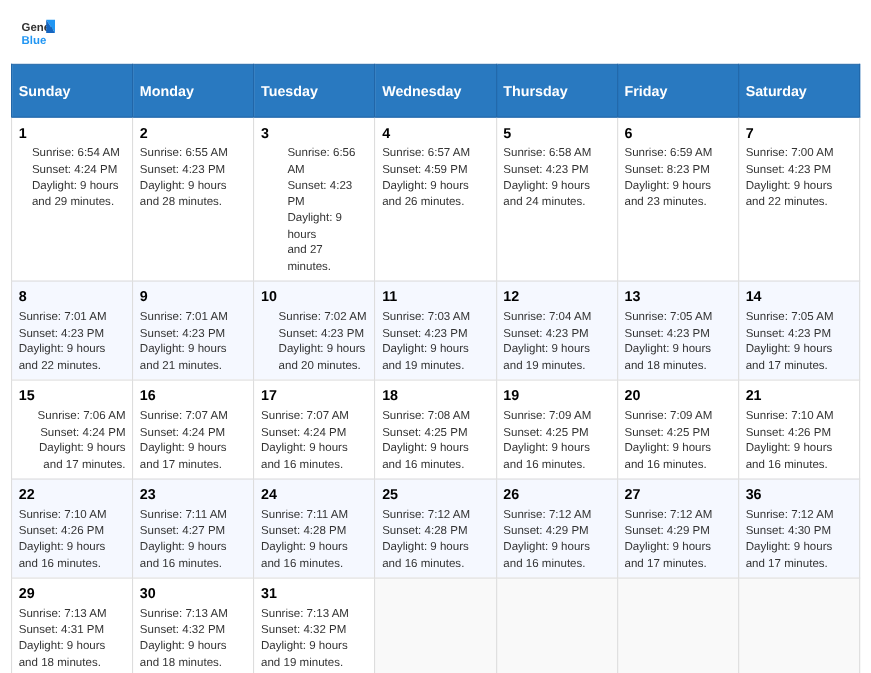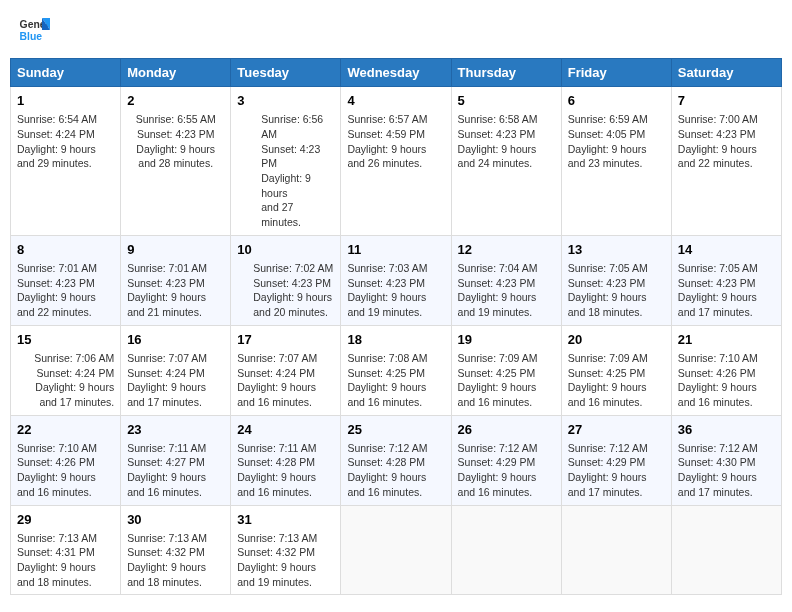--- a/index.html
+++ b/index.html
@@ -40,21 +40,21 @@
     }
     .calendar {
       width: 100%;
       border-collapse: collapse;
       font-size: 11px;
     }
     .calendar th {
       background-color: #2979C0;
       color: #fff;
       text-align: left;
-      padding: 6px 6px;
+      padding: 16px 6px;
       font-size: 13px;
       font-weight: bold;
       border: 1px solid #2166a8;
     }
     .calendar td {
       vertical-align: top;
       padding: 5px 6px;
       border: 1px solid #ddd;
       width: calc(100% / 7);
       height: 80px;
@@ -105,28 +105,28 @@
         <th>Wednesday</th>
         <th>Thursday</th>
         <th>Friday</th>
         <th>Saturday</th>
       </tr>
   </thead>
   <tbody id="calendar-body">
       <tr>
         <td>
           <span class="day-num">1</span>
-          <div class="day-info" style="white-space: pre-line;">Sunrise: 6:54 AM
+          <div class="day-info" style="white-space: pre-line; margin-left: 12px;">Sunrise: 6:54 AM
 Sunset: 4:24 PM
 Daylight: 9 hours
 and 29 minutes.</div>
         </td>
         <td>
           <span class="day-num">2</span>
-          <div class="day-info" style="white-space: pre-line; text-align: center;">Sunrise: 6:55 AM
+          <div class="day-info" style="white-space: pre-line;">Sunrise: 6:55 AM
 Sunset: 4:23 PM
 Daylight: 9 hours
 and 28 minutes.</div>
         </td>
         <td>
           <span class="day-num">3</span>
           <div class="day-info" style="white-space: pre-line; margin-left: 24px;">Sunrise: 6:56 AM
 Sunset: 4:23 PM
 Daylight: 9 hours
 and 27 minutes.</div>
@@ -141,21 +141,21 @@
         <td>
           <span class="day-num">5</span>
           <div class="day-info" style="white-space: pre-line;">Sunrise: 6:58 AM
 Sunset: 4:23 PM
 Daylight: 9 hours
 and 24 minutes.</div>
         </td>
         <td>
           <span class="day-num">6</span>
           <div class="day-info" style="white-space: pre-line;">Sunrise: 6:59 AM
-Sunset: 4:05 PM
+Sunset: 8:23 PM
 Daylight: 9 hours
 and 23 minutes.</div>
         </td>
         <td>
           <span class="day-num">7</span>
           <div class="day-info" style="white-space: pre-line;">Sunrise: 7:00 AM
 Sunset: 4:23 PM
 Daylight: 9 hours
 and 22 minutes.</div>
         </td>

